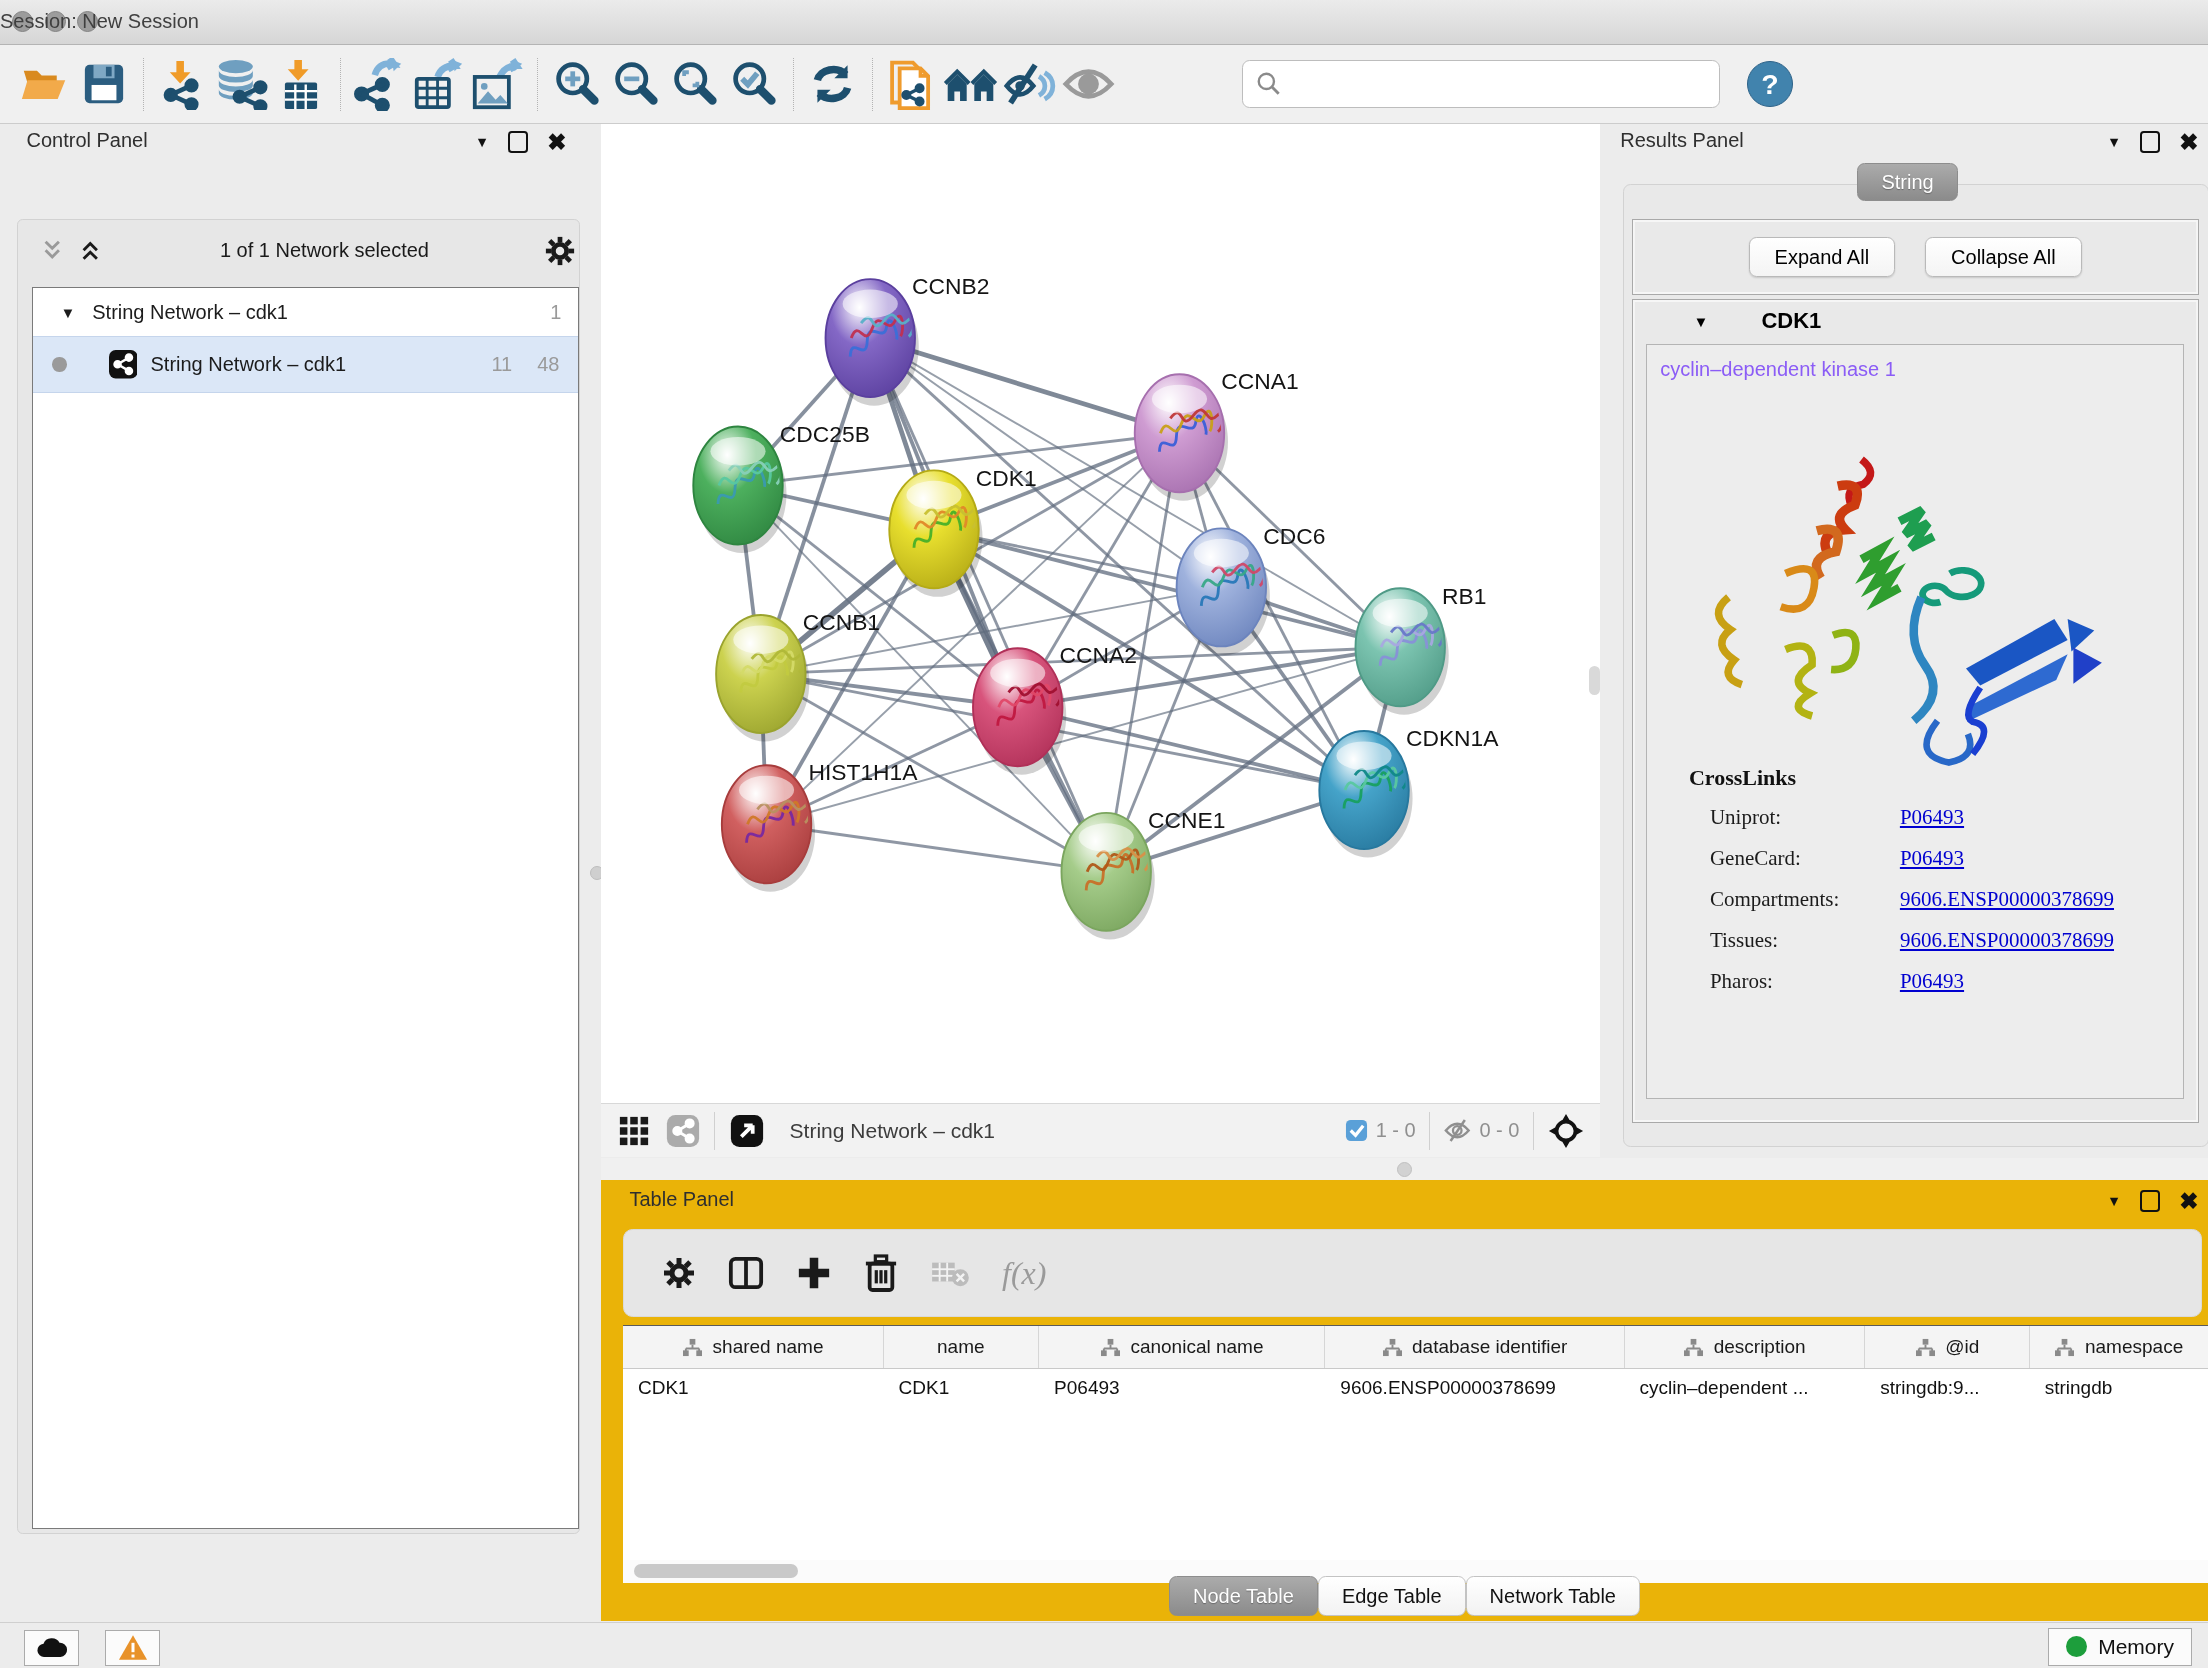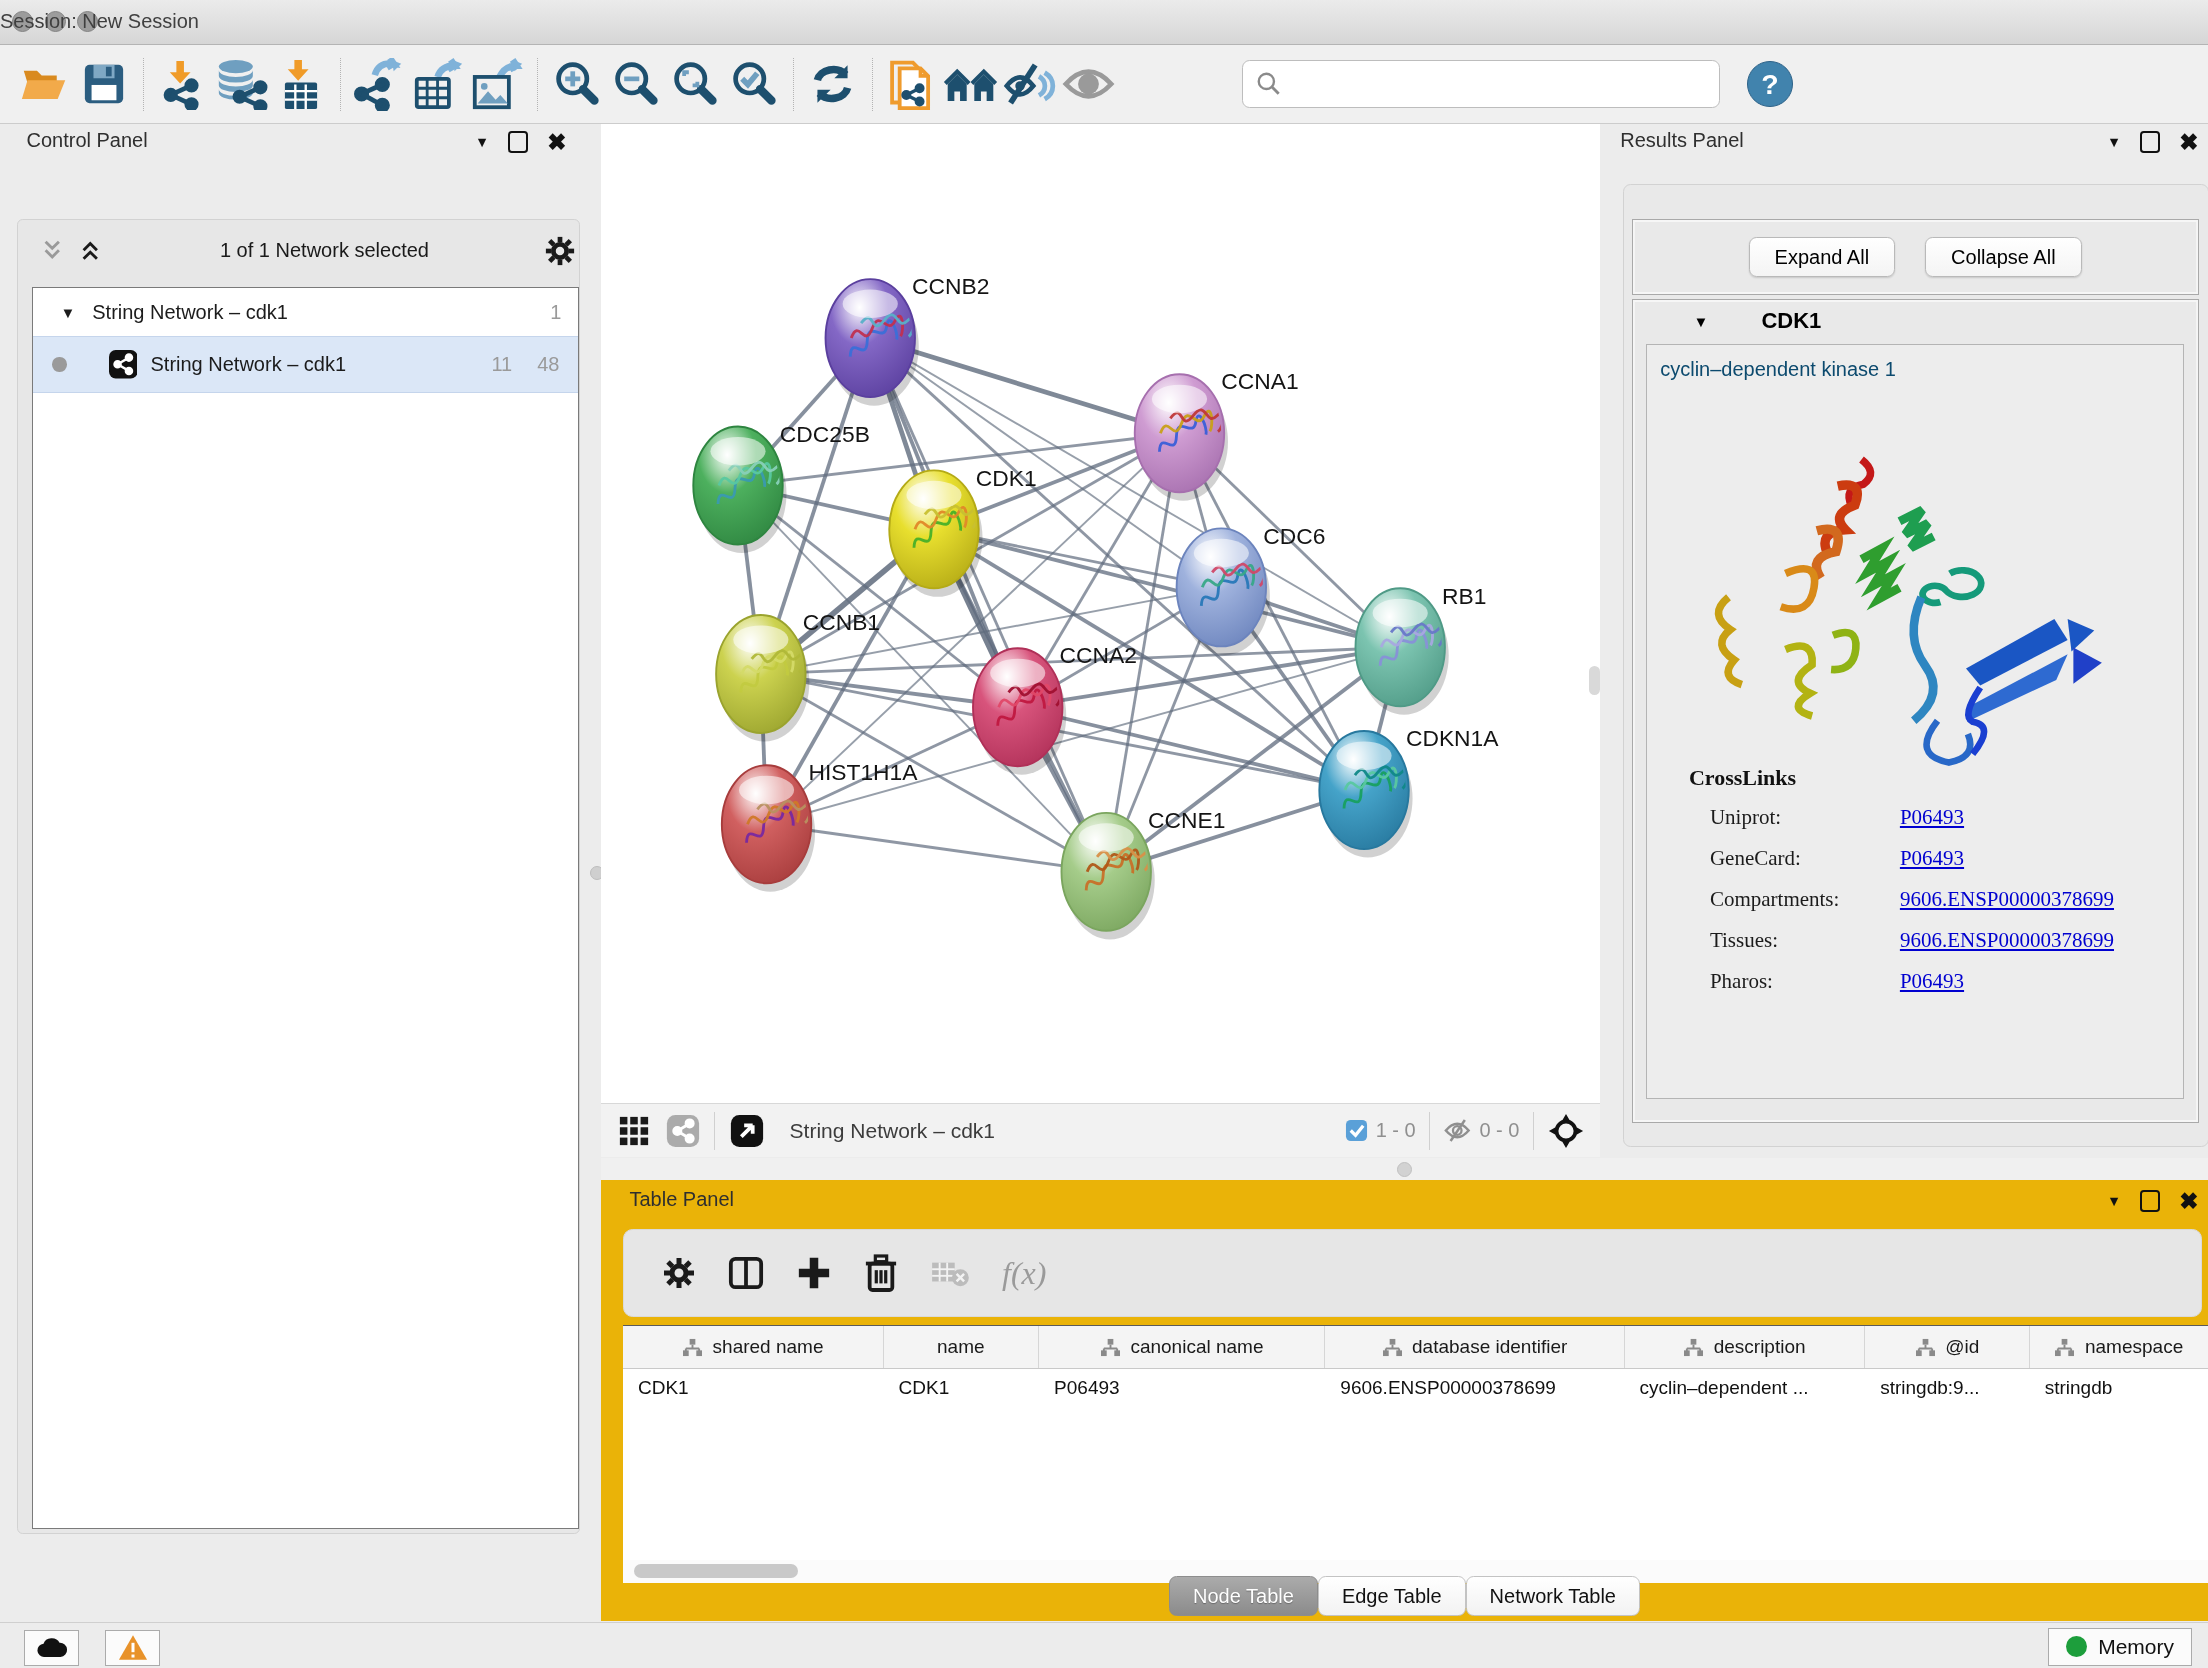--- a/index.html
+++ b/index.html
@@ -43,21 +43,21 @@
   #h-split-dot{width:13.3px;height:13.3px;border-radius:50%;background:#d2d2d2;border:1px solid #c0c0c0;}
   
   #results-panel{left:1607px;top:125px;width:601px;height:1021px;}
   #rp-tab{left:0;right:0;top:38px;display:flex;justify-content:center;}
   #rp-body{left:16px;top:59px;width:584px;height:961px;background:#e9e9e9;border:1px solid #d2d2d2;border-radius:7.6px;}
   #rp-expandbox{left:7.6px;top:34px;width:565px;height:74px;border:1px solid #a9a9a9;box-shadow:inset 0 0 0 1.9px #f6f6f6;display:flex;align-items:center;justify-content:center;gap:30px;}
   .rp-btn{height:38px;padding:0 25px;background:linear-gradient(#ffffff,#f4f4f4);border:1px solid #b9b9b9;border-radius:7.6px;font-size:20px;display:flex;align-items:center;box-shadow:0 1px 1.9px rgba(0,0,0,.15);}
   #rp-genebox{left:7.6px;top:114px;width:565px;height:822px;border:1px solid #a9a9a9;box-shadow:inset 0 0 0 1.9px #f6f6f6;}
   #rp-genehead{left:0;top:0;width:100%;height:42px;display:flex;align-items:center;}
   #rp-inner{left:13.3px;top:44px;width:536px;height:753px;border:1px solid #b4b4b4;background:#ededed;}
-  #rp-desc{left:13.3px;top:13.3px;font-size:20px;color:#0c4a6e;}
+  #rp-desc{left:13.3px;top:13.3px;font-size:20px;color:#8b5cf6;}
   #protein-img{left:48px;top:86px;}
   .xl-title{font-family:"Liberation Serif",serif;font-weight:bold;font-size:22px;color:#111;}
   .xl-row{display:flex;font-family:"Liberation Serif",serif;font-size:21px;color:#1b1b1b;}
   .xl-label{width:190px;}
   .xl-link{color:#0000d0;text-decoration:underline;}
   
   #table-panel{left:601px;top:1180px;width:1607px;height:441px;background:#eab308;}
   #tp-toolbar{left:22px;top:49px;width:1579px;height:88px;background:#e6e6e6;border:1px solid #dadada;border-radius:9.5px;display:flex;align-items:center;gap:32px;padding-left:38px;box-sizing:border-box;}
   #tp-table{left:22px;top:145px;width:1586px;height:234px;background:#ffffff;border-top:1.9px solid #5a5a5a;overflow:hidden;}
   #tp-header{display:flex;height:42px;background:#f4f4f4;border-bottom:1px solid #c9c9c9;}
@@ -655,20 +655,25 @@
   <div id="h-split" class="abs">
       <div id="h-split-dot"></div>
     </div>
 
   <div id="results-panel" class="abs">
     <div class="abs" style="left:13.3px;top:3.8px;"><span class="panel-title">Results Panel</span></div>
     <div class="abs panel-ctl" style="right:9.5px;top:5.7px;">
       <span class="pc-arrow">▼</span>
       <span class="pc-float"></span>
       <span class="pc-close">✖</span>
+    </div>
+    <div id="rp-tab" class="abs" style="z-index:3;">
+      <div class="tabbtn active" style="height:38px;border-radius:7.6px;">
+          <span>String</span>
+        </div>
     </div>
     <div id="rp-body" class="abs">
       <div id="rp-expandbox" class="abs">
         <div class="rp-btn">
             <span>Expand All</span>
           </div>
         <div class="rp-btn">
             <span>Collapse All</span>
           </div>
       </div>

